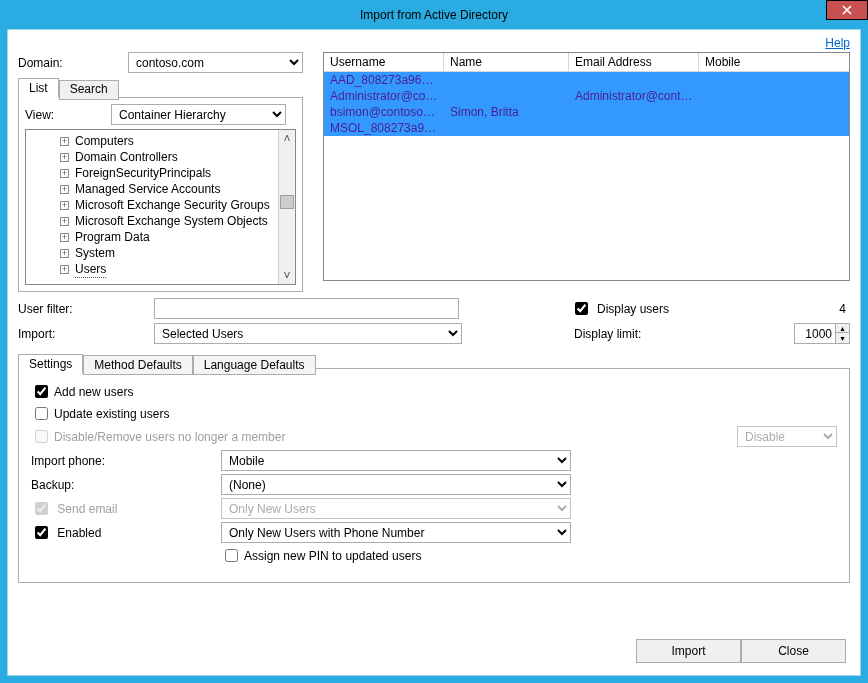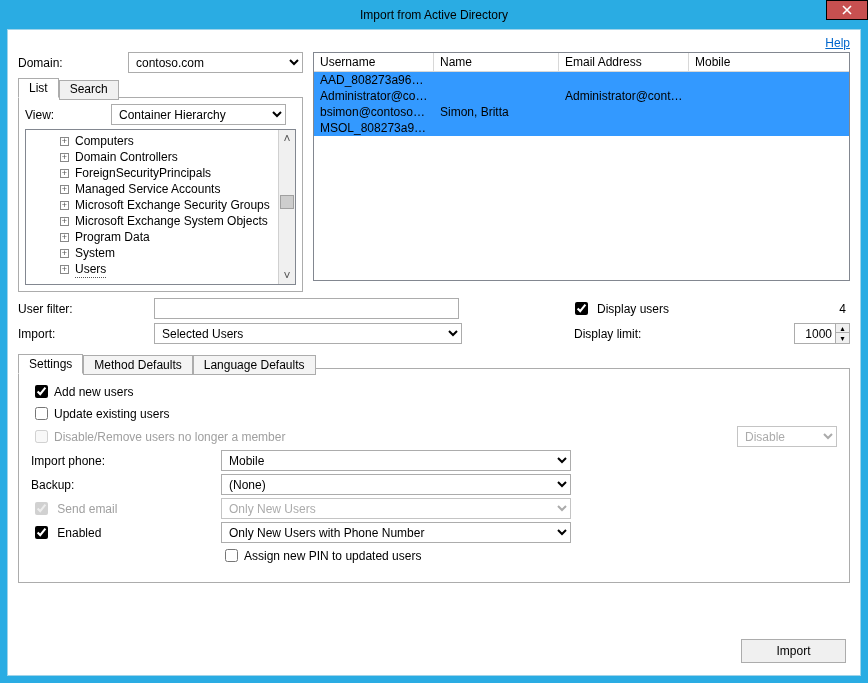--- a/index.html
+++ b/index.html
@@ -8,21 +8,21 @@
   .title { position: absolute; left: 50%; transform: translateX(-50%); color: #000000; }
   .close-btn { position: absolute; right: 0; top: 0; width: 42px; height: 20px; background: #c75050; border: 1px solid #000; display: flex; align-items: center; justify-content: center; color: #fff; }
   .close-btn svg { width: 10px; height: 10px; }
   .window-body { position: absolute; left: 7px; top: 29px; right: 7px; bottom: 7px; background: #fff; border: 1px solid #9fd4ea; padding: 6px 10px 10px 10px; }
   .help-link { text-align: right; margin-bottom: 2px; }
   .help-link a { color: #0066cc; text-decoration: underline; font-size: 12px; }
 
   .row { display: flex; align-items: center; margin-bottom: 4px; }
   .lbl { width: 110px; }
 
-  .top-area { display: flex; gap: 10px; margin-bottom: 6px; }
+  .top-area { display: flex; gap: 20px; margin-bottom: 6px; }
   .left-col { width: 285px; flex: 0 0 285px; }
   .right-col { flex: 1; }
 
   select, input[type="text"] { background: #fff; border: 1px solid #acacac; height: 21px; padding: 0 3px; }
   select { height: 21px; }
   .domain-select { width: 175px; }
   .view-select { width: 175px; }
 
   .tabs { display: flex; position: relative; top: 1px; z-index: 2; }
   .tab { border: 1px solid #acacac; padding: 2px 10px; background: #fff; position: relative; margin-right: 0px; }
@@ -38,21 +38,21 @@
   .scroll-arrow { height: 17px; display:flex; align-items:center; justify-content:center; color:#555;}
   .scroll-track { flex: 1; background:#f0f0f0; position: relative;}
   .scroll-thumb { position:absolute; left:1px; right:1px; top:40%; height:14px; background:#cdcdcd; border:1px solid #a0a0a0;}
 
   .grid-header { background:#fff; border: 1px solid #828790; height: 229px; display:flex; flex-direction:column; }
   .gh-row { display:flex; background:#fff; border-bottom:1px solid #d8d8d8; }
   .gh-cell { padding: 2px 6px; border-right: 1px solid #d8d8d8; font-size: 12px; }
   .gh-cell.c1{width:120px;} .gh-cell.c2{width:125px;} .gh-cell.c3{width:130px;} .gh-cell.c4{flex:1;}
   .gh-row .gh-cell:last-child{border-right:none;}
   .gb-row { display:flex; background:#fff; }
-  .gb-row.sel{ background:#3399ff; color:#000000;}
+  .gb-row.sel{ background:#3399ff; color:#4c1d95;}
   .gb-cell { padding: 1px 6px; font-size: 12px; white-space:nowrap; overflow:hidden; text-overflow:ellipsis;}
   .gb-cell.c1{width:120px;} .gb-cell.c2{width:125px;} .gb-cell.c3{width:130px;} .gb-cell.c4{flex:1;}
 
   .mid-row { display:flex; align-items:center; gap:6px; margin: 4px 0; }
   .mid-row .lbl2{ width:130px; }
   .userfilter-input{ width:305px; }
   .import-select{ width:308px; }
 
   .count { margin-left:auto; margin-right:4px; }
 
@@ -280,15 +280,16 @@
       <div class="form-row">
         <span class="flabel"></span>
         <input type="checkbox" style="margin-right: 6px;">
         <span>Assign new PIN to updated users</span>
       </div>
     </div>
   </div>
 
   <div class="button-row">
     <div class="win-btn">Import</div>
+    <div class="win-btn">Close</div>
   </div>
 
 </div>
 
 </body></html>

